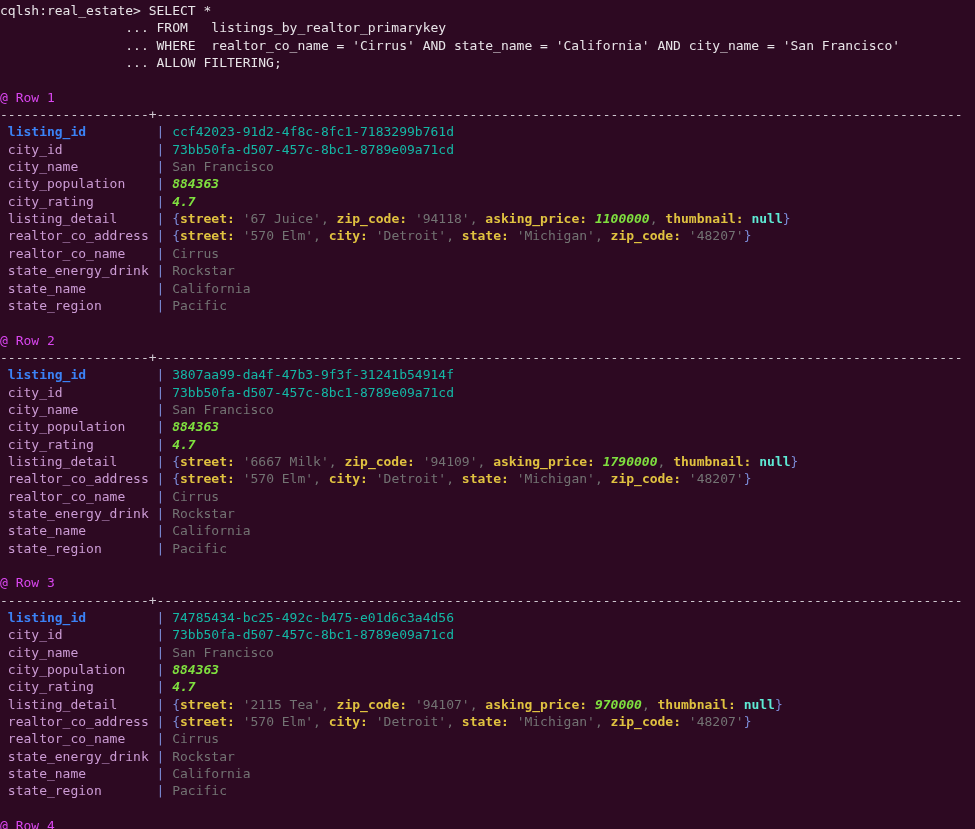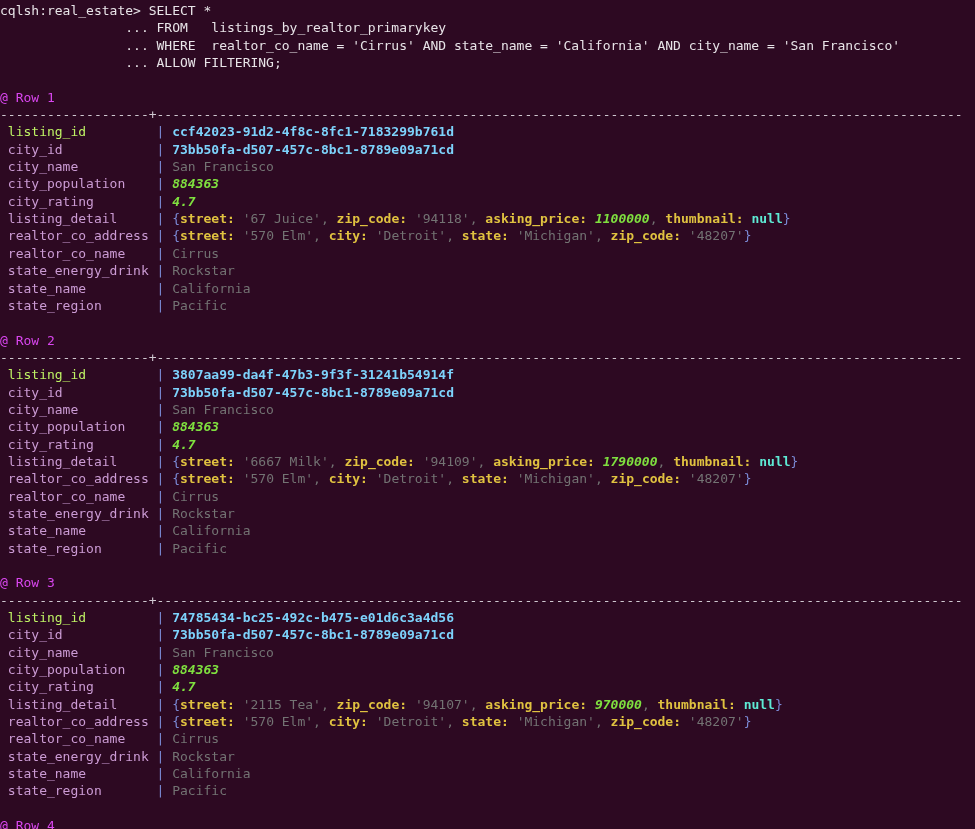--- a/index.html
+++ b/index.html
@@ -31,24 +31,24 @@
 
   .line {
     height: 17.35px;
     white-space: pre;
     display: block;
   }
 
   
   .t-plain   { color: #e8e4e8; }
   .t-prompt  { color: #e8e4e8; }
-  .t-key     { color: #bef264; font-weight: normal; }   
+  .t-key     { color: #3b82f6; font-weight: bold; }   
   .t-col     { color: #cb9bd4; margin-top: 16px; }                      
   .t-pipe    { color: #7b8ad6; }                      
-  .t-uuid    { color: #7dd3fc; font-weight: bold; }   
+  .t-uuid    { color: #14b8a6; font-weight: normal; }   
   .t-num     { color: #7fe03f; font-weight: bold; font-style: italic; }
   .t-text    { color: #737373; font-weight: normal; }   
   .t-mapkey  { color: #e0c240; font-weight: bold; }   
   .t-null    { color: #5eead4; font-weight: bold; }
   .t-rule    { color: #cfc8d0; }
   .t-rowhdr  { color: #d946ef; }
 </style>
 </head>
 <body>
 

